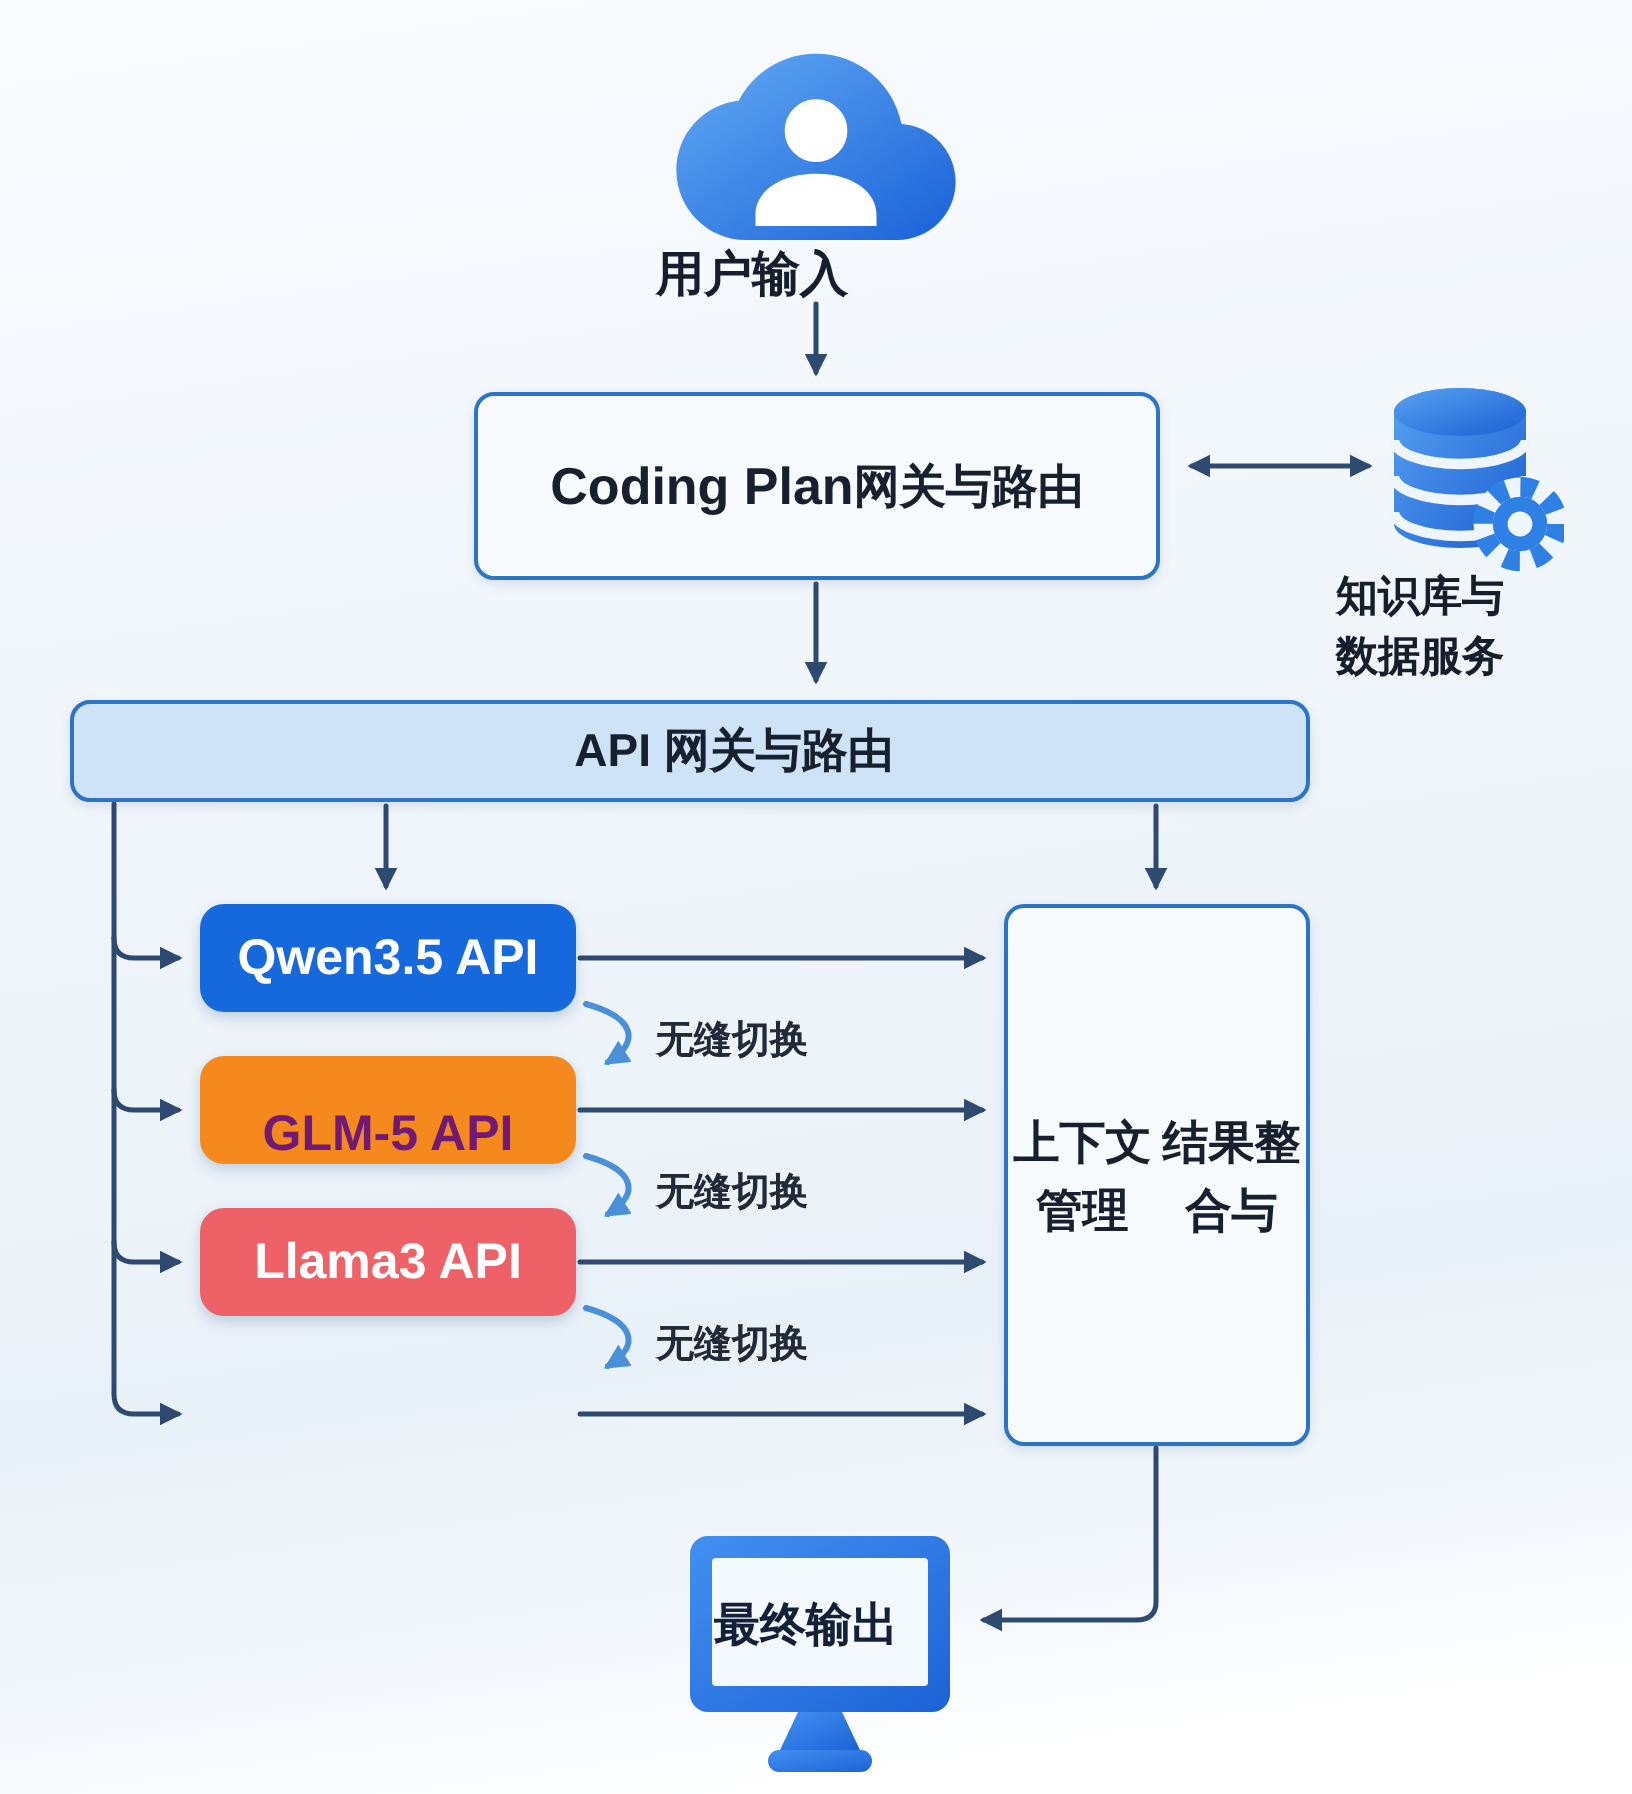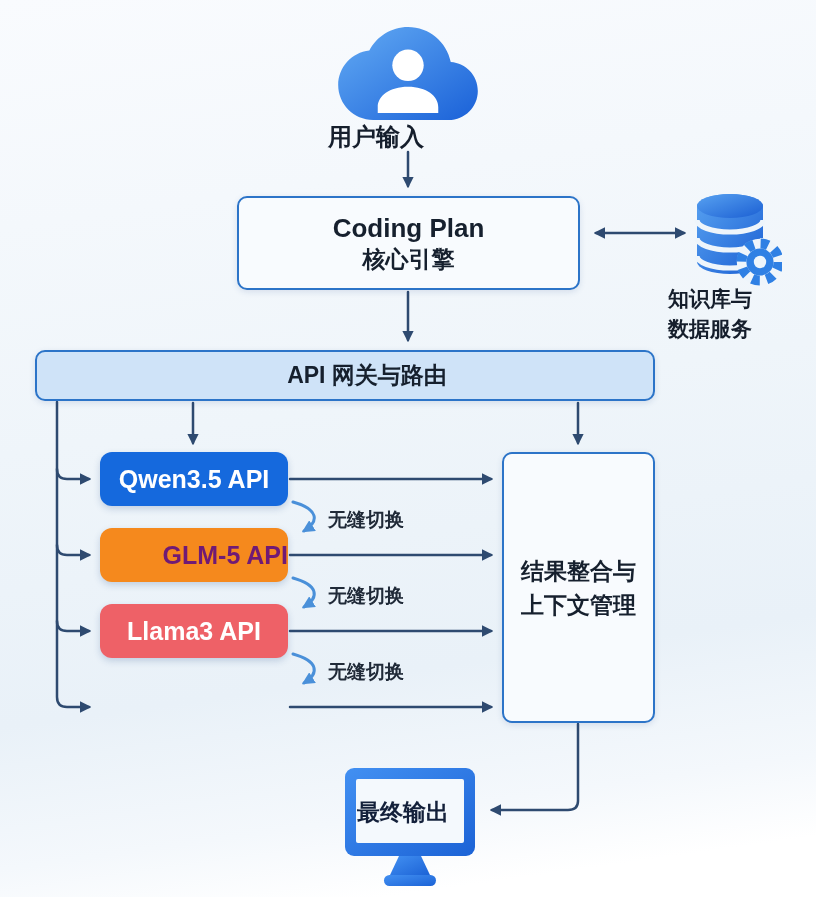--- a/index.html
+++ b/index.html
@@ -9,21 +9,21 @@
     background:#fff;
   }
   .canvas{
     position:relative;width:816px;height:897px;overflow:hidden;
     background:linear-gradient(172deg,#f9fbfe 0%,#eff5fa 45%,#e9f1f8 72%,#f4f8fc 86%,#ffffff 94%);
   }
   svg.wires{position:absolute;left:0;top:0;z-index:1;}
   .icon{position:absolute;z-index:2;}
   .node{
     position:absolute;z-index:2;box-sizing:border-box;
-    display:flex;flex-direction:column;align-items:center;justify-content:center;
+    display:flex;align-items:center;justify-content:center;
     text-align:center;color:#16202e;font-weight:bold;
   }
   .outline-node{
     background:#f8fbfe;border:2.5px solid #2c74c8;border-radius:10px;
     box-shadow:0 2px 6px rgba(40,80,140,.14);
   }
   .engine{left:237px;top:196px;width:343px;height:94px;}
   .engine .t1{font-size:26px;line-height:32px;}
   .engine .t2{font-size:23px;line-height:30px;}
   .gateway{
@@ -92,21 +92,21 @@
     </defs>
     <path fill="url(#gCloud)" d="M19.35 10.04C18.67 6.59 15.64 4 12 4 9.11 4 6.6 5.64 5.35 8.04 2.34 8.36 0 10.91 0 14c0 3.31 2.69 6 6 6h13c2.76 0 5-2.24 5-5 0-2.64-2.05-4.78-4.65-4.96z"></path>
     <circle fill="#ffffff" cx="12" cy="10.6" r="2.7"></circle>
     <path fill="#ffffff" d="M12 14.3c-3.2 0-5.2 1.6-5.2 3.5v1h10.4v-1c0-1.9-2-3.5-5.2-3.5z"></path>
   </svg>
 
   <div class="lbl user-lbl">用户输入</div>
 
   <div class="node outline-node engine">
     <div class="t1">Coding Plan</div>
-    <div class="t2">核心引擎</div>
+    <div class="t2">网关与路由</div>
   </div>
 
   <svg class="icon" style="left:692px;top:190px;" width="90" height="96" viewBox="0 0 45 48">
     <defs>
       <linearGradient id="gDb" x1="0" y1="0" x2="1" y2="1">
         <stop offset="0" stop-color="#58a2f1"></stop>
           <stop offset="1" stop-color="#1b5fd3"></stop>
       </linearGradient>
     </defs>
     <g>
@@ -141,22 +141,22 @@
   </div>
   <div class="node model m2" style="background: rgb(238, 97, 103); color: rgb(255, 255, 255);">
     <div>Llama3 API</div>
   </div>
 
   <div class="lbl switch-lbl sw0">无缝切换</div>
   <div class="lbl switch-lbl sw1">无缝切换</div>
   <div class="lbl switch-lbl sw2">无缝切换</div>
 
   <div class="node outline-node aggregator">
+    <div>上下文管理</div>
     <div>结果整合与</div>
-    <div>上下文管理</div>
   </div>
 
   <svg class="icon" style="left:342px;top:765px;" width="136" height="126" viewBox="0 0 136 126">
     <defs>
       <linearGradient id="gMon" x1="0" y1="0" x2="1" y2="1">
         <stop offset="0" stop-color="#4290f2"></stop>
           <stop offset="1" stop-color="#1c63d6"></stop>
       </linearGradient>
     </defs>
     <rect x="3" y="3" width="130" height="88" rx="9" fill="url(#gMon)"></rect>

